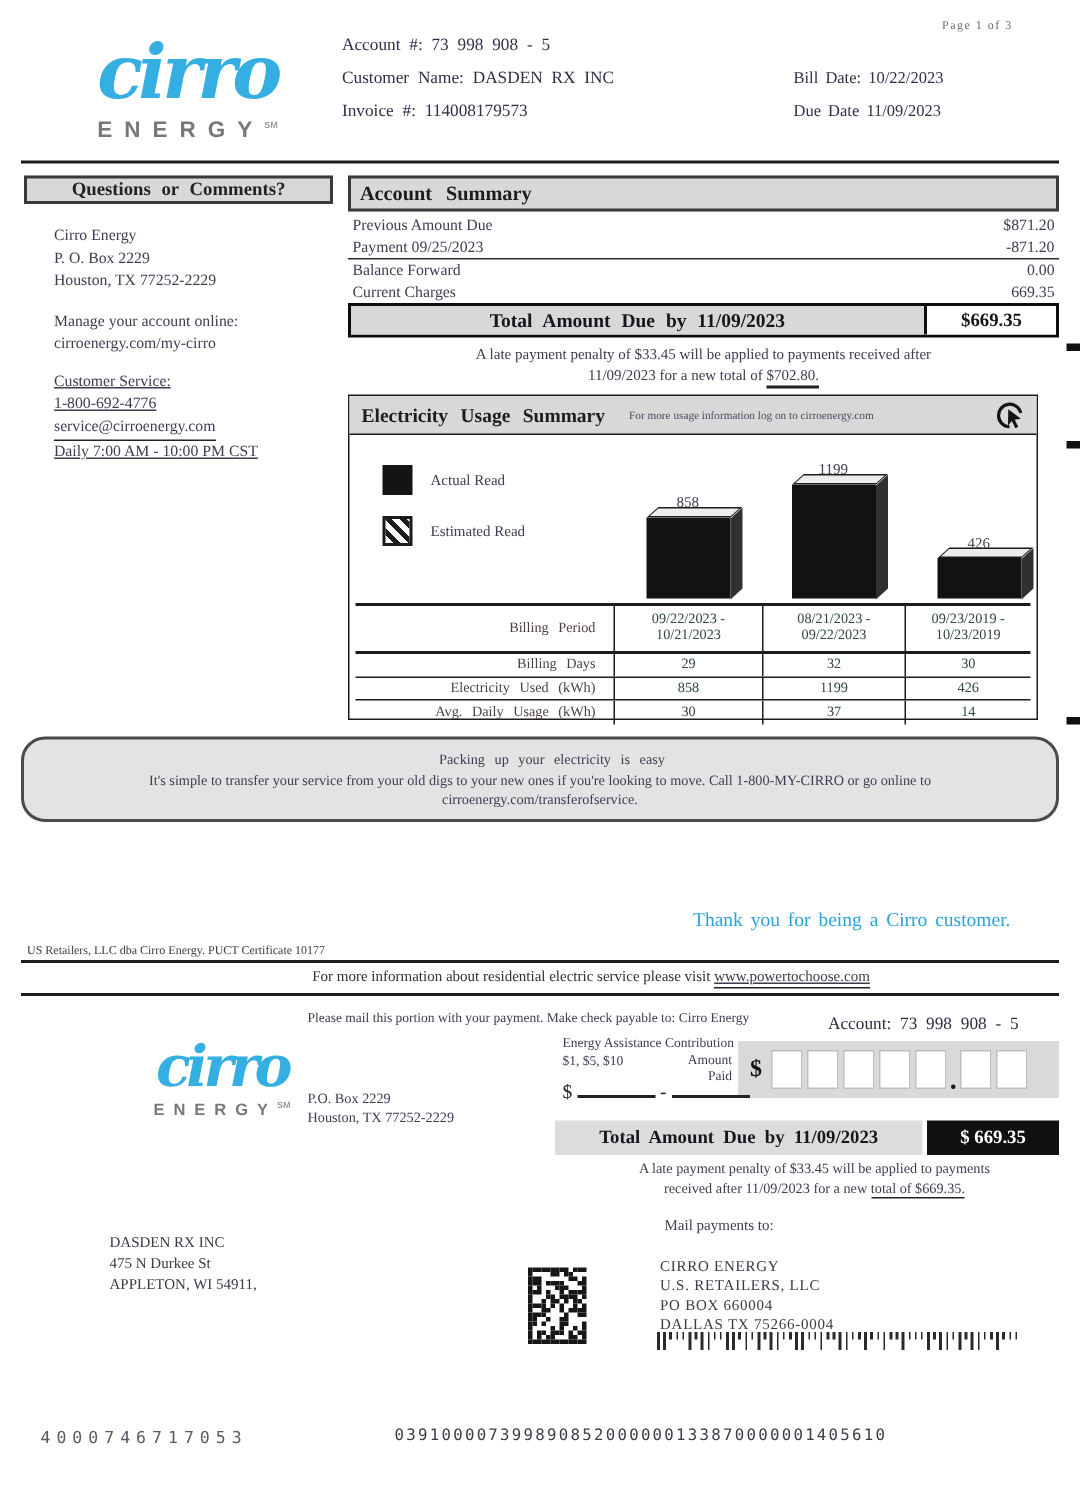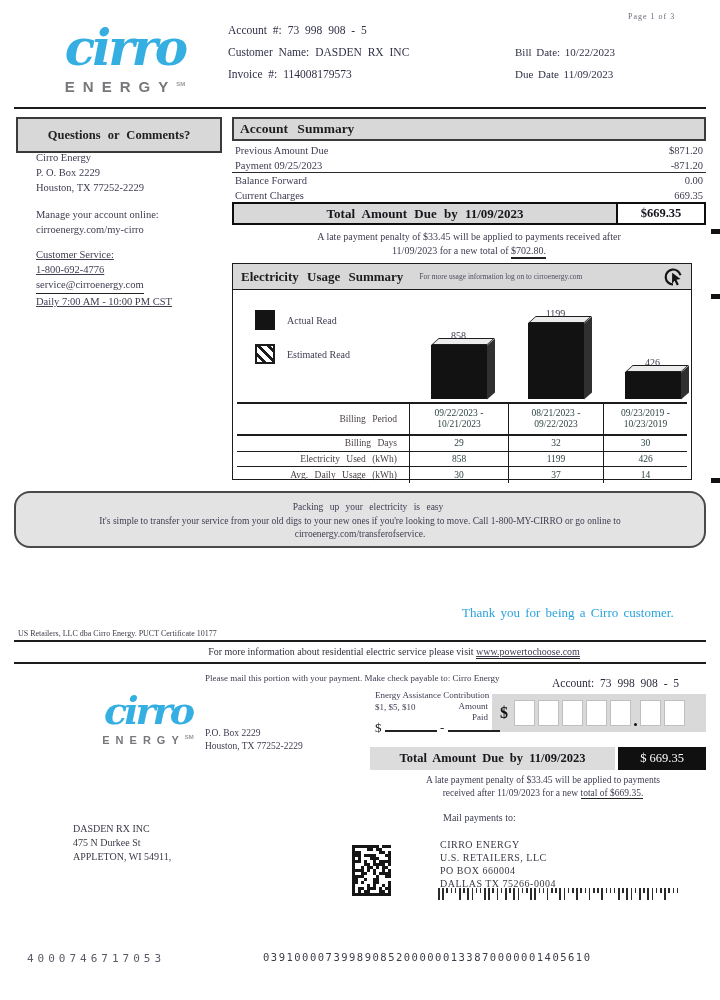--- a/index.html
+++ b/index.html
@@ -12,26 +12,26 @@
   .logo { position:absolute; left:30px; top:20px; width:190px; text-align:center; }
   .logo .script { font-family:"DejaVu Serif", serif; font-style:italic; font-weight:bold; font-size:50px; line-height:56px; color:#35aee2; letter-spacing:-3px; }
   .logo .energy { font-family:"Liberation Sans", sans-serif; font-weight:bold; font-size:15px; color:#77787b; letter-spacing:8px; margin-top:2px; }
   .logo .energy sup { font-size:6px; letter-spacing:0; color:#9a9a9a; }
   .logo.small { left:68px; top:690px; width:160px; }
   .logo.small .script { font-size:38px; line-height:42px; }
   .logo.small .energy { font-size:11px; letter-spacing:6px; }
 
   .hdr-fields { position:absolute; left:228px; top:24px; font-size:11.5px; color:#303048; }
   .hdr-fields .row { height:22px; word-spacing:3px; }
-  .hdr-dates { position:absolute; left:515px; top:46px; font-size:11px; color:#303048; }
+  .hdr-dates { position:absolute; left:529px; top:46px; font-size:11px; color:#303048; }
   .hdr-dates .row { height:22px; word-spacing:2px; }
   .top-rule { position:absolute; left:14px; top:107px; width:692px; height:2px; background:#1c1c1c; }
 
   
-  .qbox { position:absolute; left:16px; top:117px; width:206px; height:36px; background:#d8d8d8;
+  .qbox { position:absolute; left:16px; top:117px; width:206px; height:19px; background:#d8d8d8;
           border:2px solid #3a3a3a; display:flex; align-items:center; justify-content:center;
           font-weight:bold; font-size:12.5px; color:#222; word-spacing:4px; }
   .side-block { position:absolute; left:36px; font-size:10.5px; line-height:15px; color:#3d3d52; }
   .sb-addr { top:150px; }
   .sb-manage { top:207px; }
   .sb-service { top:247px;text-decoration:underline; }
   .link { text-decoration:underline; color:#3d3d52; }
   .email-link { display:inline-block; border-bottom:1.5px solid #222; padding-bottom:1px; }
 
   
@@ -104,21 +104,21 @@
   .amount-strip .dol { font-weight:bold; font-size:16px; color:#111; margin-right:6px; }
   .amount-strip .bx { width:21px; height:26px; background:#fff; border:1px solid #bfbfbf; margin-right:3px; }
   .amount-strip .dot { width:3px; height:3px; border-radius:50%; background:#111; align-self:flex-end; margin:0 3px 6px 0; }
   .contrib-line { position:absolute; left:375px; top:718px; font-size:13px; color:#222; }
   .contrib-line .blank { display:inline-block; width:52px; border-bottom:2px solid #222; height:14px; }
   .stub-po { position:absolute; left:205px; top:727px; font-size:9.5px; line-height:13px; color:#3d3d52; }
   .stub-total { position:absolute; left:370px; top:747px; width:336px; height:23px; display:flex; }
   .stub-total .label { flex:1; background:#dcdcdc; display:flex; align-items:center; justify-content:center;
                        font-weight:bold; font-size:12.5px; color:#16161c; word-spacing:3px; }
   .stub-total .amount { width:88px; background:#101010; color:#fff; display:flex; align-items:center;
-                        justify-content:center; font-weight:normal; font-size:12.5px; margin-left:3px; }
+                        justify-content:center; font-weight:bold; font-size:12.5px; margin-left:3px; }
   .stub-late { position:absolute; left:378px; top:774px; width:330px; text-align:center; font-size:9.5px;
                line-height:13px; color:#3d3d52; }
   .stub-late .u { border-bottom:1.5px solid #222; }
   .mail-to { position:absolute; left:443px; top:812px; font-size:10px; color:#3d3d52; }
   .cust-addr { position:absolute; left:73px; top:822px; font-size:10px; line-height:14px; color:#3a3a46; }
   .mail-addr { position:absolute; left:440px; top:838px; font-size:10px; line-height:13px; color:#3a3a46; letter-spacing:0.5px; }
   .datamatrix { position:absolute; left:352px; top:845px; display:grid; grid-template-columns:repeat(13,3px);
                 grid-auto-rows:3px; }
   .dmcell.on { background:#161616; }
   .postal-barcode { position:absolute; left:438px; top:888px; width:270px; height:14px; display:flex;

